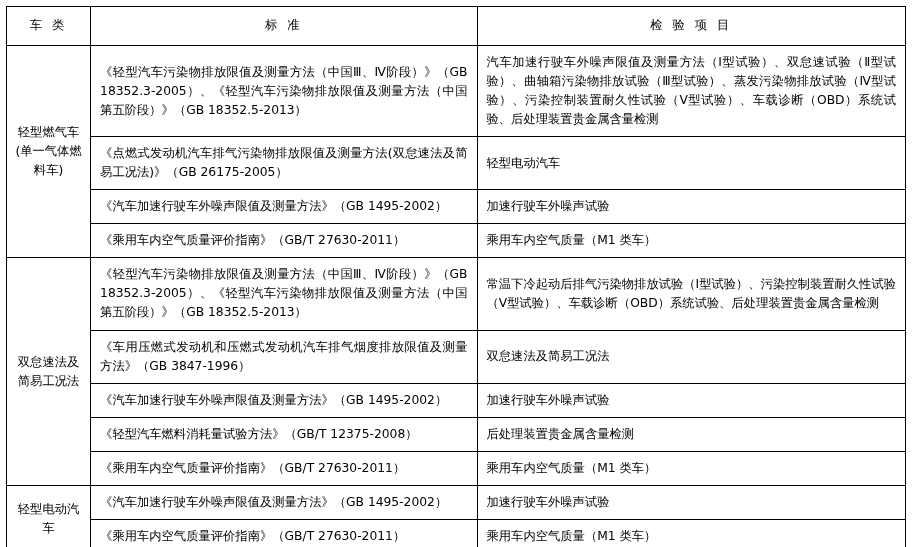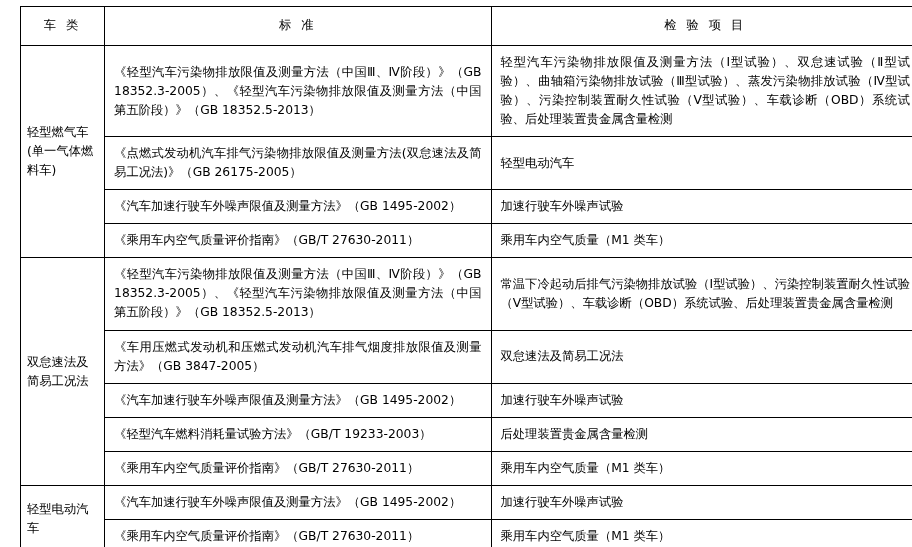--- a/index.html
+++ b/index.html
@@ -11,21 +11,21 @@
     width: 912px;
     height: 547px;
     font-family: "DejaVu Sans", "Liberation Sans", sans-serif;
     color: #000000;
     overflow: hidden;
   }
   .page {
     width: 912px;
     height: 409px;
     box-sizing: border-box;
-    padding: 6px 6px 0 20px;
+    padding: 6px 6px 0 6px;
   }
   table.spec-table {
     border-collapse: collapse;
     width: 900px;
     table-layout: fixed;
   }
   table.spec-table td, table.spec-table th {
     border: 1px solid #000000;
     vertical-align: middle;
     font-weight: normal;
@@ -37,21 +37,21 @@
     height: 34px;
     font-size: 13.6px;
     letter-spacing: 3px;
     padding: 2px 4px;
   }
   .col-category { width: 84px; }
   .col-standard { width: 386px; }
   .col-items    { width: 428px; }
 
   td.category {
-    text-align: left;
+    text-align: center;
     padding: 4px 6px;
     font-size: 12.6px;
     line-height: 1.75;
   }
   td.standard {
     text-align: justify;
     text-justify: inter-ideograph;
     padding: 7px 9px 7px 9px;
   }
   td.items {
@@ -75,50 +75,50 @@
         <th>车 类</th>
         <th>标  准</th>
         <th>检 验 项 目</th>
       </tr>
     </thead>
     <tbody>
 
       <tr>
         <td class="category" rowspan="4">轻型燃气车(单一气体燃料车)</td>
         <td class="standard">《轻型汽车污染物排放限值及测量方法（中国Ⅲ、Ⅳ阶段）》（GB 18352.3-2005）、《轻型汽车污染物排放限值及测量方法（中国第五阶段）》（GB 18352.5-2013）</td>
-        <td class="items">轻型汽车污染物排放限值及测量方法（Ⅰ型试验）、双怠速试验（Ⅱ型试验）、曲轴箱污染物排放试验（Ⅲ型试验）、蒸发污染物排放试验（Ⅳ型试验）、污染控制装置耐久性试验（Ⅴ型试验）、车载诊断（OBD）系统试验、后处理装置贵金属含量检测</td>
+        <td class="items">汽车加速行驶车外噪声限值及测量方法（Ⅰ型试验）、双怠速试验（Ⅱ型试验）、曲轴箱污染物排放试验（Ⅲ型试验）、蒸发污染物排放试验（Ⅳ型试验）、污染控制装置耐久性试验（Ⅴ型试验）、车载诊断（OBD）系统试验、后处理装置贵金属含量检测</td>
       </tr>
       <tr>
         <td class="standard">《点燃式发动机汽车排气污染物排放限值及测量方法(双怠速法及简易工况法)》（GB 26175-2005）</td>
         <td class="items">轻型电动汽车</td>
       </tr>
       <tr>
         <td class="standard">《汽车加速行驶车外噪声限值及测量方法》（GB 1495-2002）</td>
         <td class="items">加速行驶车外噪声试验</td>
       </tr>
       <tr>
         <td class="standard">《乘用车内空气质量评价指南》（GB/T 27630-2011）</td>
         <td class="items">乘用车内空气质量（M1 类车）</td>
       </tr>
 
       <tr>
         <td class="category" rowspan="5">双怠速法及简易工况法</td>
         <td class="standard">《轻型汽车污染物排放限值及测量方法（中国Ⅲ、Ⅳ阶段）》（GB 18352.3-2005）、《轻型汽车污染物排放限值及测量方法（中国第五阶段）》（GB 18352.5-2013）</td>
         <td class="items">常温下冷起动后排气污染物排放试验（Ⅰ型试验）、污染控制装置耐久性试验（Ⅴ型试验）、车载诊断（OBD）系统试验、后处理装置贵金属含量检测</td>
       </tr>
       <tr>
-        <td class="standard">《车用压燃式发动机和压燃式发动机汽车排气烟度排放限值及测量方法》（GB 3847-2005）</td>
+        <td class="standard">《车用压燃式发动机和压燃式发动机汽车排气烟度排放限值及测量方法》（GB 3847-1996）</td>
         <td class="items">双怠速法及简易工况法</td>
       </tr>
       <tr>
         <td class="standard">《汽车加速行驶车外噪声限值及测量方法》（GB  1495-2002）</td>
         <td class="items">加速行驶车外噪声试验</td>
       </tr>
       <tr>
-        <td class="standard">《轻型汽车燃料消耗量试验方法》（GB/T 19233-2003）</td>
+        <td class="standard">《轻型汽车燃料消耗量试验方法》（GB/T 12375-2008）</td>
         <td class="items">后处理装置贵金属含量检测</td>
       </tr>
       <tr>
         <td class="standard">《乘用车内空气质量评价指南》（GB/T 27630-2011）</td>
         <td class="items">乘用车内空气质量（M1 类车）</td>
       </tr>
 
       <tr>
         <td class="category" rowspan="2">轻型电动汽车</td>
         <td class="standard">《汽车加速行驶车外噪声限值及测量方法》（GB  1495-2002）</td>

